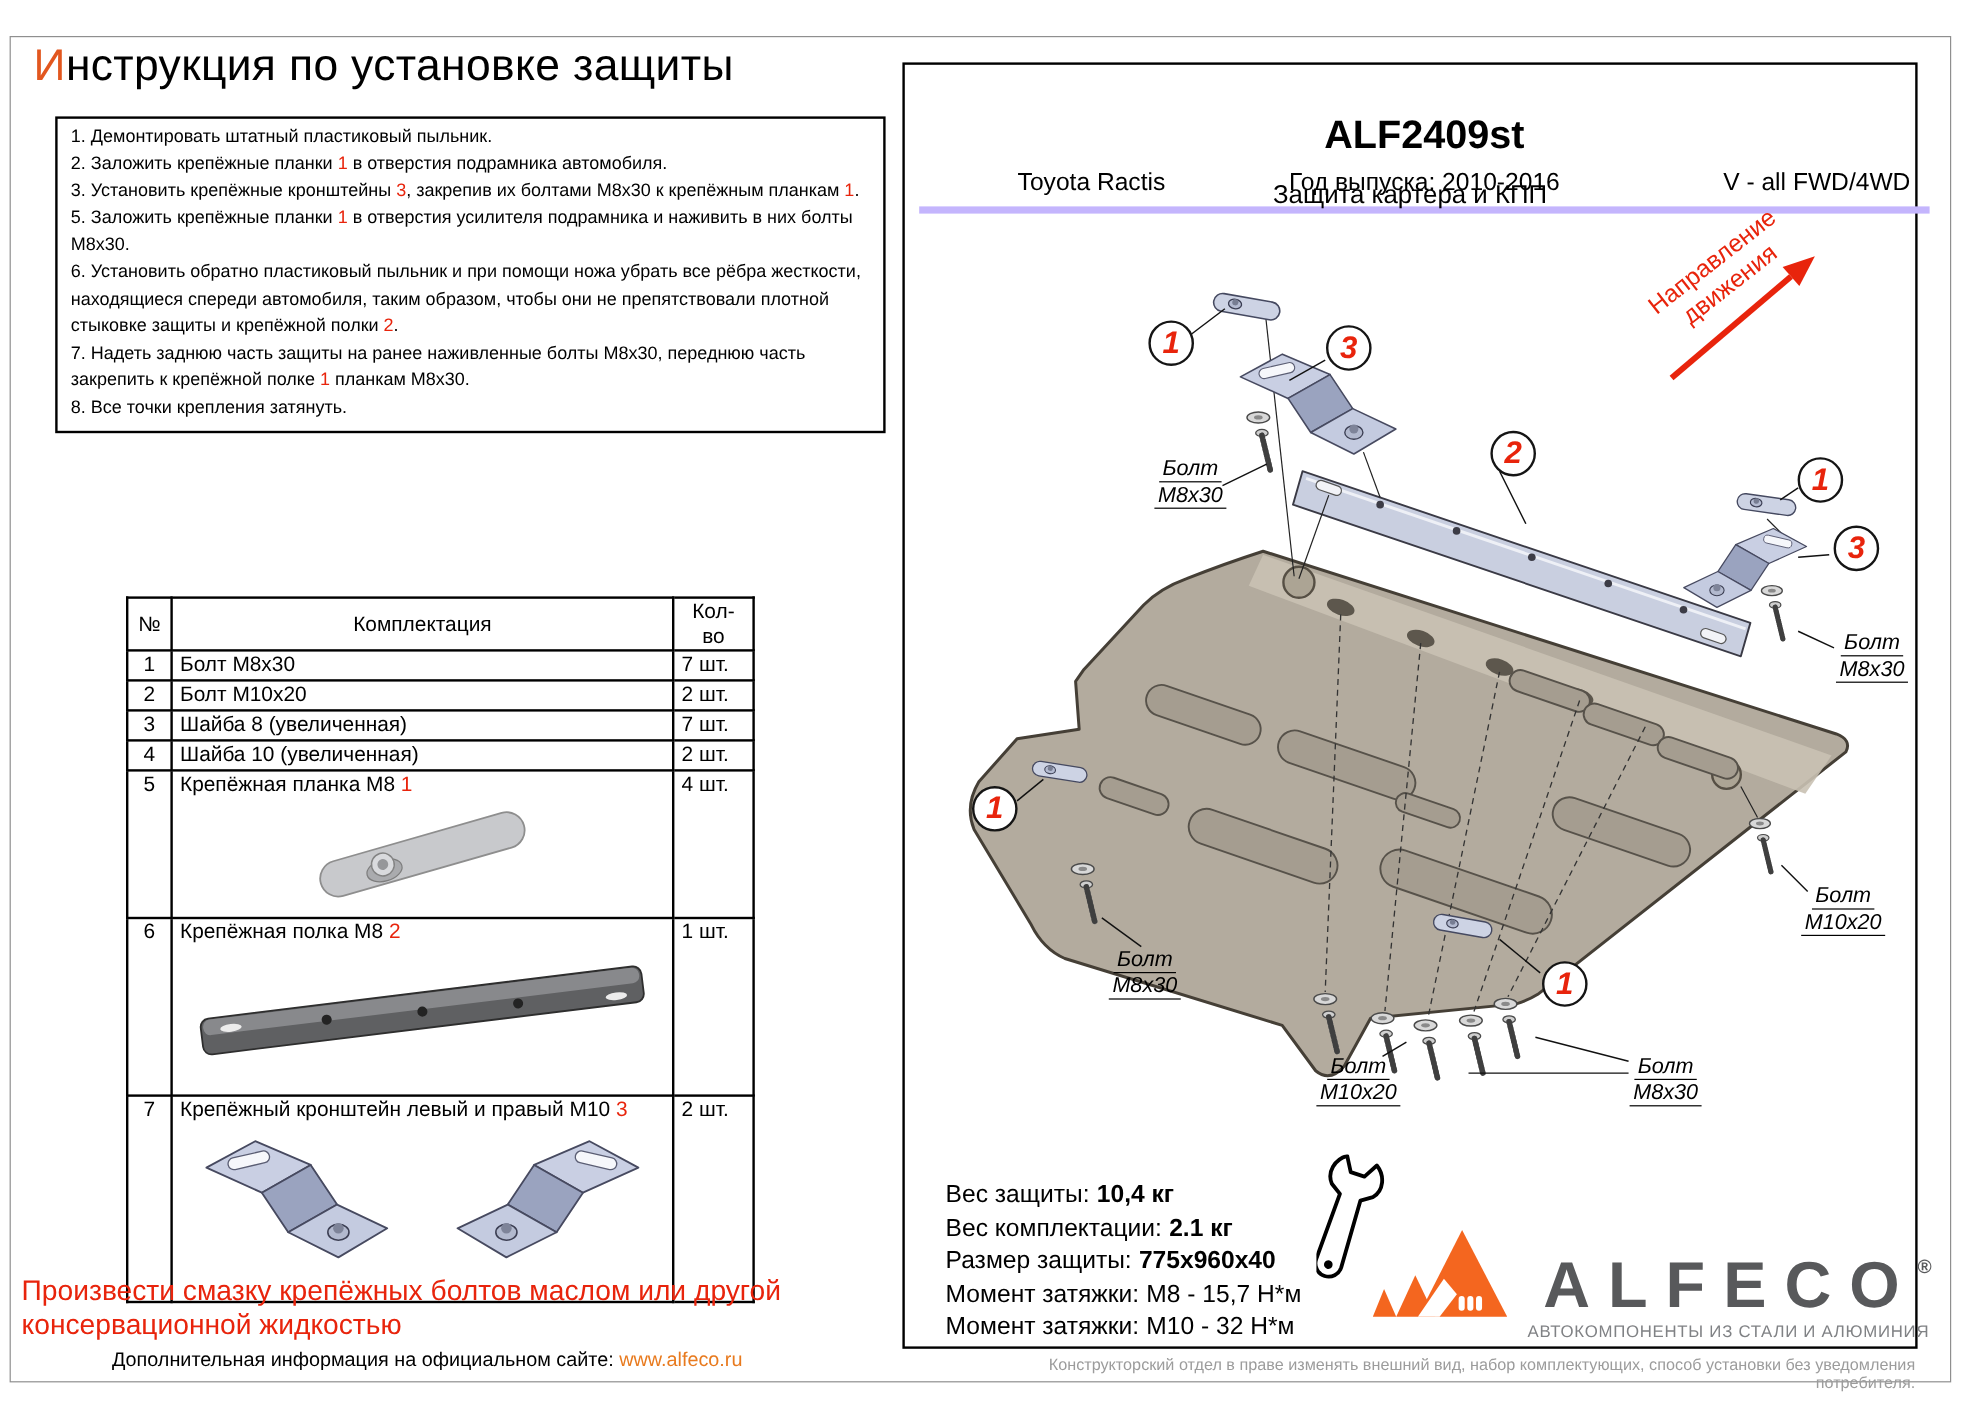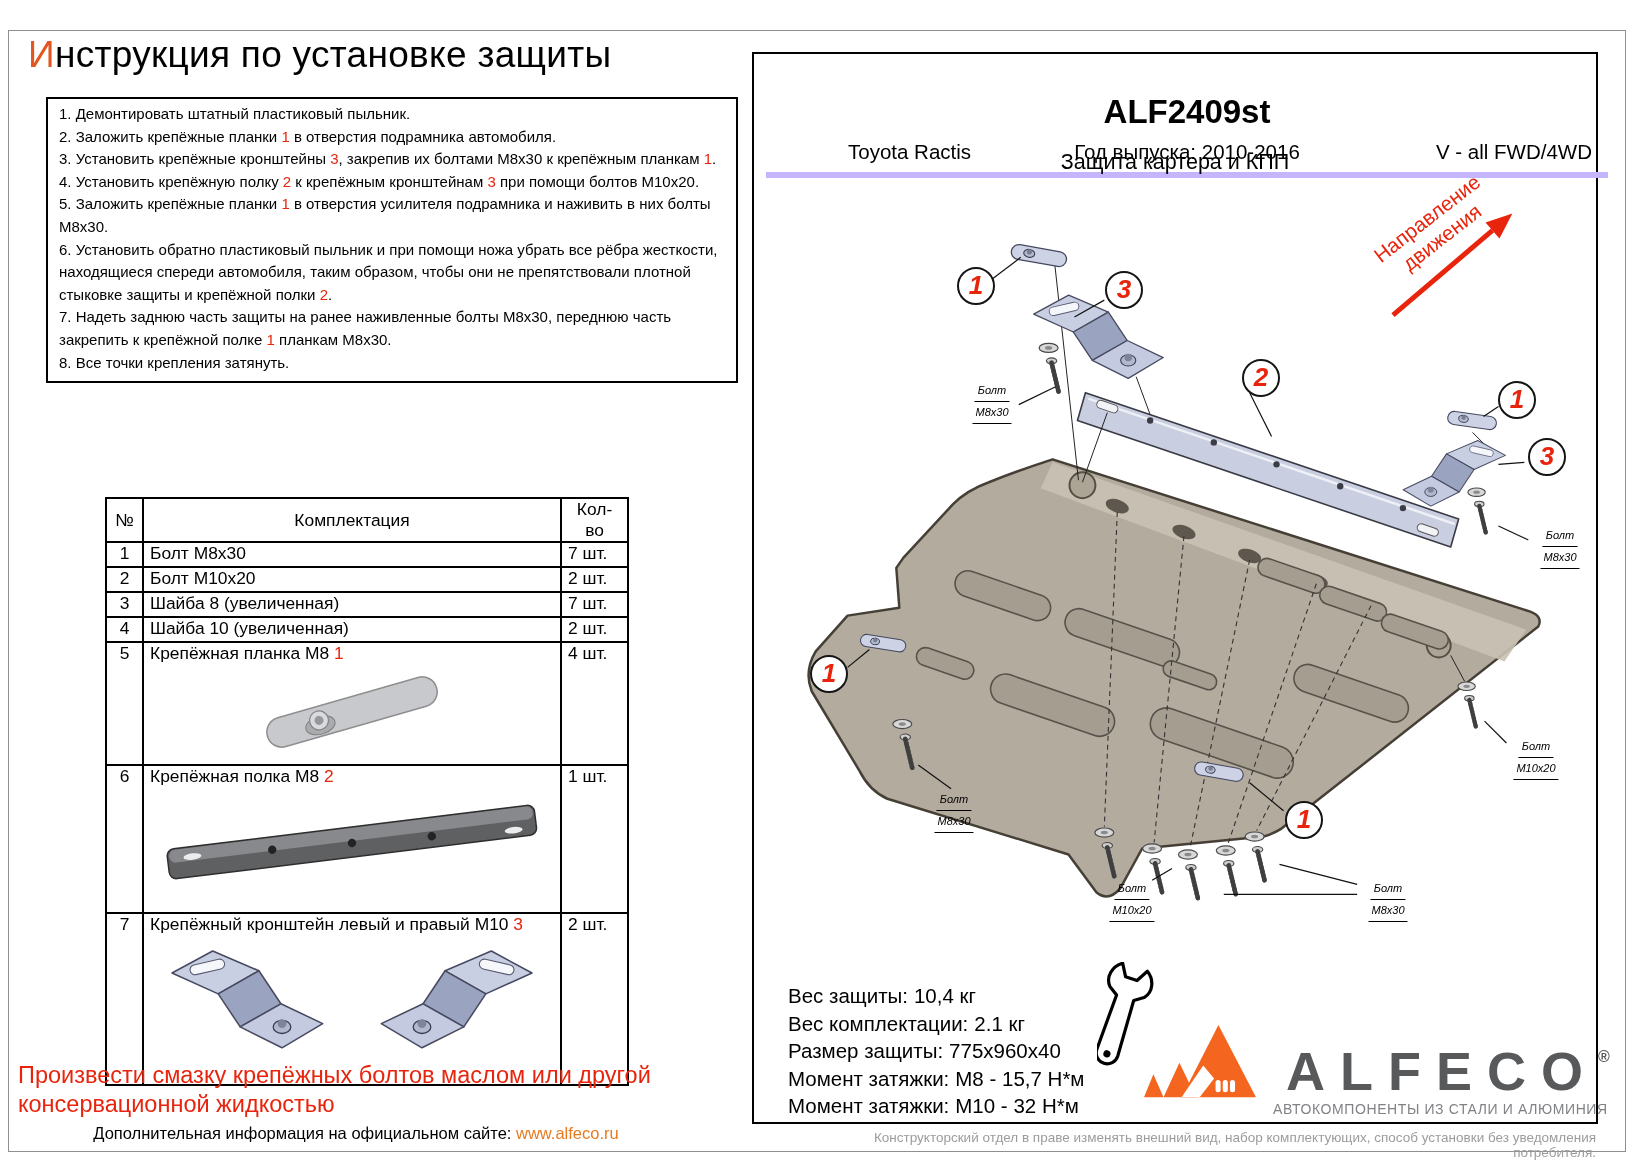--- a/index.html
+++ b/index.html
@@ -42,26 +42,26 @@
   .drawing { position:absolute; left:0; top:90px; width:842px; height:780px; }
   .drawing-title { position:absolute; top:6px; width:100%; text-align:center; font-size:21.5px; }
   .drawing-svg { position:absolute; left:0; top:0; }
   .direction { position:absolute; left:588px; top:60px; width:185px; transform:rotate(-38deg);
                color:var(--red); font-size:20.5px; line-height:24px; text-align:center; }
   .overlay { position:absolute; inset:0; }
   .callout { position:absolute; width:38px; height:38px; margin:-19px 0 0 -19px; border:2.5px solid #151515;
              border-radius:50%; background:#fff; color:var(--red); text-align:center;
              font-style:italic; font-weight:bold; font-size:26px; line-height:33px; }
   .bolt-label { position:absolute; transform:translate(-50%,-50%); text-align:center; font-style:italic;
-                font-size:11px; line-height:21px; white-space:nowrap; }
+                font-size:18px; line-height:21px; white-space:nowrap; }
   .bolt-label span { display:inline-block; border-bottom:1.6px solid #000; padding:0 3px; }
 
   .specs { position:absolute; left:34px; top:928px; font-size:20.5px; line-height:27.5px; }
   .spec-value { margin-left:6px; }
-  .bold { font-weight:normal; }
+  .bold { font-weight:bold; }
   .wrench { position:absolute; left:343px; top:908px; }
   .logo-mark { position:absolute; left:390px; top:956px; }
   .logo-text { position:absolute; left:516px; top:986px; font-size:54px; font-weight:bold;
                color:var(--logo-gray); letter-spacing:15px; white-space:nowrap;margin-left:16px; }
   .logo-text sup { font-size:16px; letter-spacing:0; vertical-align:28px; }
   .logo-tagline { position:absolute; left:519px; top:1047px; font-size:14px; letter-spacing:.6px;
                   color:var(--tagline-gray); white-space:nowrap; }
   .legal { position:absolute; left:850px; top:1130px; width:746px; text-align:right; font-size:13.5px; color:#9c9c9c; }
 </style>
 </head>
@@ -71,21 +71,20 @@
   <div class="page-frame"></div>
 
   <div class="doc-title">
     <span class="first">И</span><span>нструкция по установке защиты</span>
   </div>
 
   <div class="instructions-box" id="instructions">
       <div><span>1. Демонтировать штатный пластиковый пыльник.</span></div>
       <div><span>2. Заложить крепёжные планки </span><span class="red">1</span><span> в отверстия подрамника автомобиля.</span></div>
       <div><span>3. Установить крепёжные кронштейны </span><span class="red">3</span><span>, закрепив их болтами М8х30 к крепёжным планкам </span><span class="red">1</span><span>.</span></div>
-      <div><span>4. Установить крепёжную полку </span><span class="red">2</span><span> к крепёжным кронштейнам </span><span class="red">3</span><span> при помощи болтов М10х20.</span></div>
       <div><span>5. Заложить крепёжные планки </span><span class="red">1</span><span> в отверстия усилителя подрамника и наживить в них болты М8х30.</span></div>
       <div><span>6. Установить обратно пластиковый пыльник и при помощи ножа убрать все рёбра жесткости, находящиеся спереди автомобиля, таким образом, чтобы они не препятствовали плотной стыковке защиты и крепёжной полки </span><span class="red">2</span><span>.</span></div>
       <div><span>7. Надеть заднюю часть защиты на ранее наживленные болты М8х30, переднюю часть закрепить к крепёжной полке </span><span class="red">1</span><span> планкам М8х30.</span></div>
       <div><span>8. Все точки крепления затянуть.</span></div>
     </div>
 
   <table class="parts-table">
     <thead>
       <tr>
         <th class="col-num">№</th>

